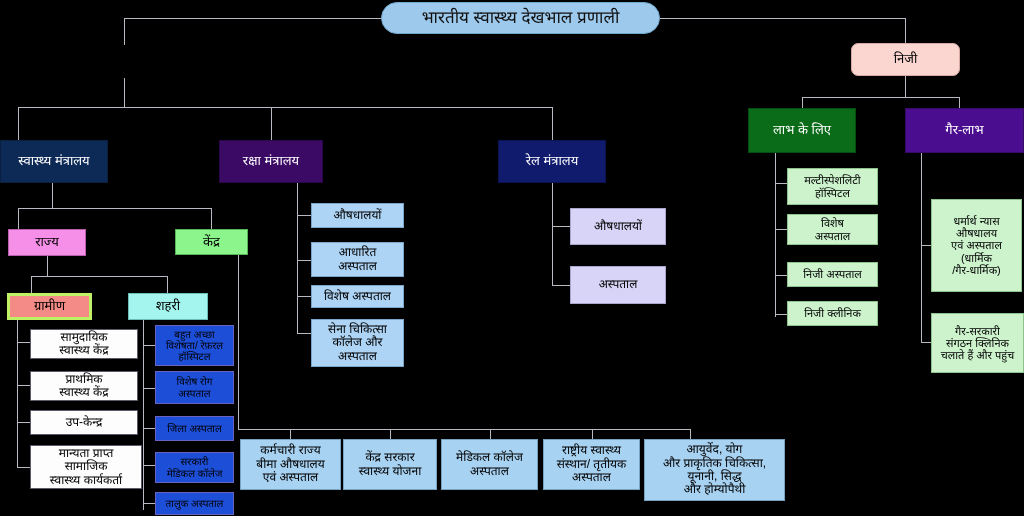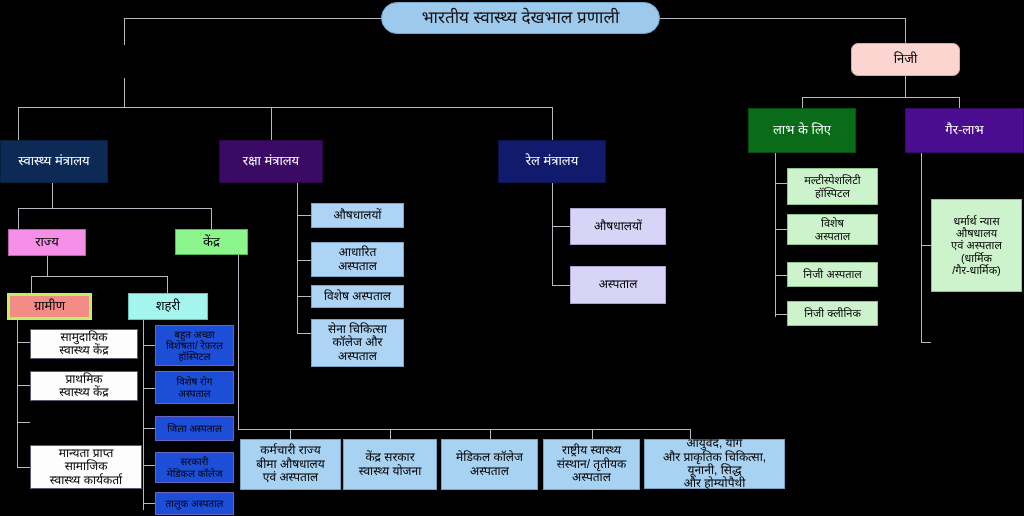--- a/index.html
+++ b/index.html
@@ -212,20 +212,21 @@
   <div class="node magenta" style="left:8px; top:229px; width:78px; height:27px;">राज्य</div>
   <div class="node lgreen" style="left:175px; top:229px; width:73px; height:26px;">केंद्र</div>
 
   <div class="node salmon" style="left:7px; top:293px; width:85px; height:27px;">ग्रामीण</div>
   <div class="node cyan" style="left:128px; top:293px; width:80px; height:27px;">शहरी</div>
 
   <div class="node white" style="left:30px; top:329px; width:108px; height:30px;">सामुदायिक
 स्वास्थ्य केंद्र</div>
   <div class="node white" style="left:30px; top:371px; width:108px; height:30px;">प्राथमिक
 स्वास्थ्य केंद्र</div>
+  <div class="node white" style="left:30px; top:410px; width:108px; height:25px;">उप-केन्द्र</div>
   <div class="node white" style="left:30px; top:445px; width:112px; height:44px;">मान्यता प्राप्त
 सामाजिक
 स्वास्थ्य कार्यकर्ता</div>
 
   <div class="node periwinkle" style="left:155px; top:325px; width:79px; height:41px;">बहुत अच्छा
 विशेषता/ रेफ़रल
 हॉस्पिटल</div>
   <div class="node periwinkle" style="left:155px; top:371px; width:79px; height:33px;">विशेष रोग
 अस्पताल</div>
   <div class="node periwinkle" style="left:155px; top:416px; width:79px; height:25px;">जिला अस्पताल</div>
@@ -247,34 +248,37 @@
   <div class="node skyblue" style="left:240px; top:439px; width:101px; height:51px;">कर्मचारी राज्य
 बीमा औषधालय
 एवं अस्पताल</div>
   <div class="node skyblue" style="left:343px; top:439px; width:94px; height:51px;">केंद्र सरकार
 स्वास्थ्य योजना</div>
   <div class="node skyblue" style="left:441px; top:439px; width:97px; height:51px;">मेडिकल कॉलेज
 अस्पताल</div>
   <div class="node skyblue" style="left:543px; top:439px; width:97px; height:51px;">राष्ट्रीय स्वास्थ्य
 संस्थान/ तृतीयक
 अस्पताल</div>
-  <div class="node skyblue" style="left:644px; top:439px; width:141px; height:50px;">आयुर्वेद, योग
+  <div class="node skyblue" style="left:644px; top:439px; width:141px; height:62px;">आयुर्वेद, योग
 और प्राकृतिक चिकित्सा,
 यूनानी, सिद्ध
 और होम्योपैथी</div>
 
   <div class="node green" style="left:748px; top:108px; width:108px; height:45px;">लाभ के लिए</div>
   <div class="node darkpurple" style="left:905px; top:108px; width:119px; height:45px;">गैर-लाभ</div>
 
   <div class="node mint" style="left:787px; top:168px; width:91px; height:37px;">मल्टीस्पेशलिटी
 हॉस्पिटल</div>
   <div class="node mint" style="left:787px; top:214px; width:91px; height:31px;">विशेष
 अस्पताल</div>
   <div class="node mint" style="left:787px; top:262px; width:91px; height:25px;">निजी अस्पताल</div>
   <div class="node mint" style="left:787px; top:301px; width:91px; height:25px;">निजी क्लीनिक</div>
 
   <div class="node mint" style="left:931px; top:199px; width:91px; height:93px;">धर्मार्थ न्यास
 औषधालय
 एवं अस्पताल
 (धार्मिक
 /गैर-धार्मिक)</div>
+  <div class="node mint" style="left:931px; top:313px; width:93px; height:60px;">गैर-सरकारी
+संगठन क्लिनिक
+चलाते हैं और पहुंच</div>
 
 </div>
 
 </body></html>

